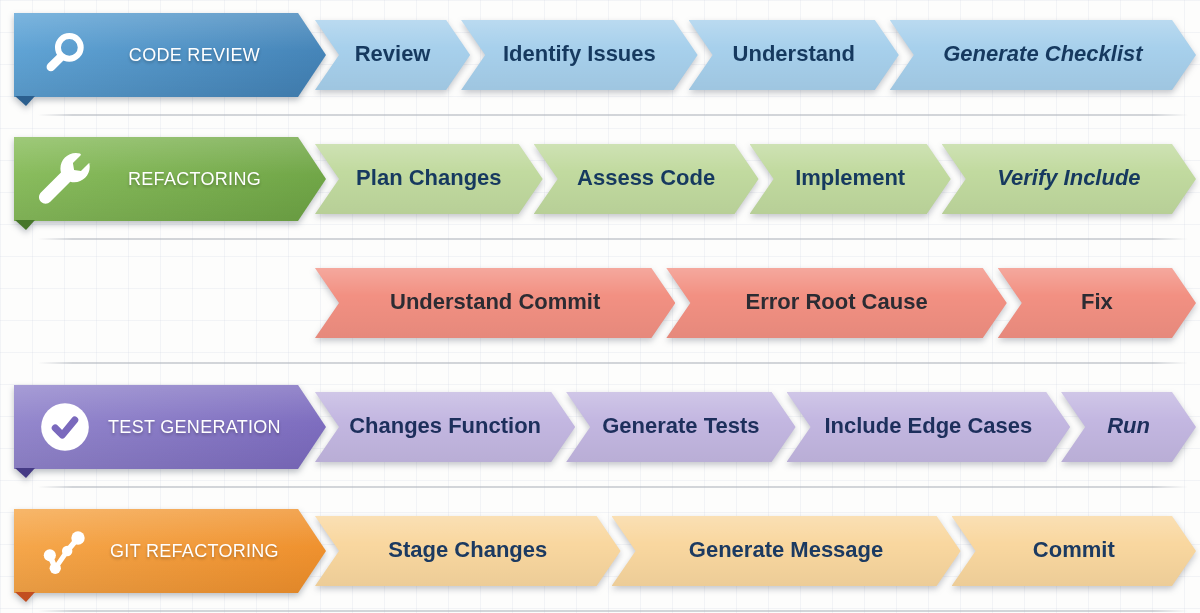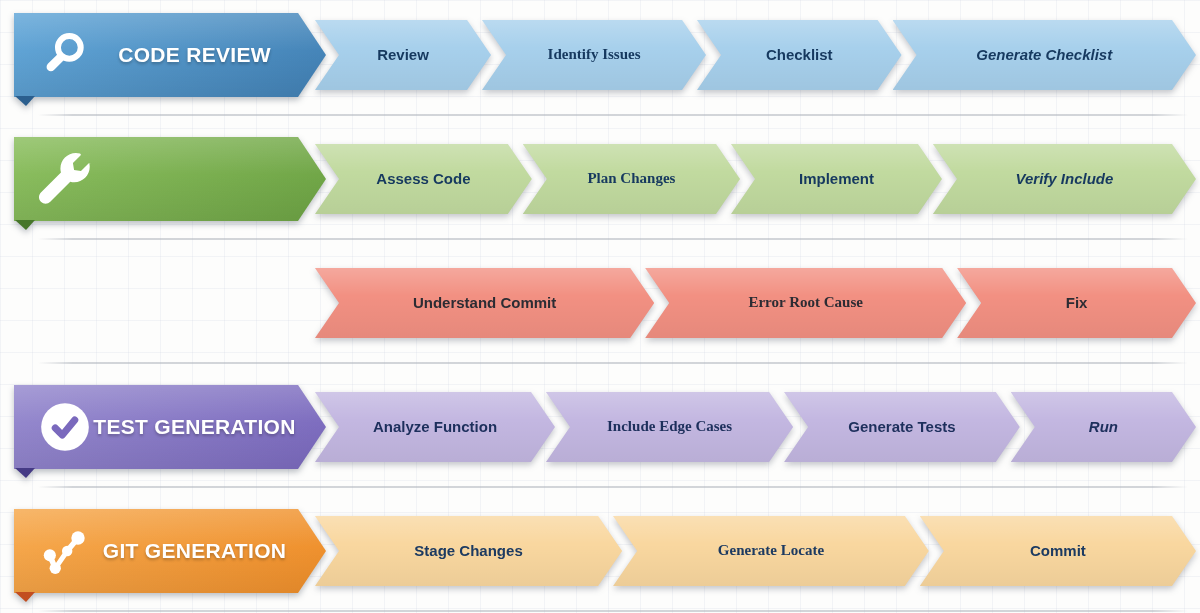--- a/index.html
+++ b/index.html
@@ -36,43 +36,43 @@
     background:linear-gradient(180deg, rgba(255,255,255,.16), rgba(255,255,255,0) 45%, rgba(0,0,0,.06));
     pointer-events:none;
   }
   .fold{
     position:absolute;left:1px;top:83px;width:20px;height:10px;
     clip-path:polygon(0 0, 100% 0, 55% 100%);
     background:var(--fold);
   }
   .header-icon{width:52px;height:52px;margin-left:25px;flex:none;position:relative;z-index:1;}
   .header-title{
-    flex:1;text-align:center;color:#ffffff;font-size:21px;font-weight:bold;
+    flex:1;text-align:center;color:#ffffff;font-size:18px;font-weight:normal;
     letter-spacing:.3px;padding-right:28px;position:relative;z-index:1;
     text-shadow:0 2px 3px rgba(0,0,0,.25);white-space:nowrap;
   }
   
   .steps{
     position:absolute;left:315px;right:4px;top:7px;height:70px;
     display:flex;filter:drop-shadow(0 3px 3px rgba(45,55,75,.28));
   }
   .step{
     position:relative;margin-left:-9px;
     clip-path:polygon(0 0, calc(100% - 24px) 0, 100% 50%, calc(100% - 24px) 100%, 0 100%, 24px 50%);
     background-color:var(--step-bg);
     background-image:linear-gradient(180deg, rgba(255,255,255,.22), rgba(255,255,255,0) 40%, rgba(0,0,0,.05));
     display:flex;align-items:center;justify-content:center;
   }
   .step:first-child{margin-left:0;}
   .step:nth-child(1){flex-grow:.92;}
-  .step:nth-child(2){flex-grow:.97;font-family:Liberation Serif, serif;}
+  .step:nth-child(2){flex-grow:.97;}
   .step:nth-child(3){flex-grow:1.02;}
   .step:nth-child(4){flex-grow:1.24;font-style:italic;}
   .step-label{
-    color:var(--step-text);font-size:15px;font-weight:bold;white-space:nowrap;
+    color:var(--step-text);font-size:22px;font-weight:bold;white-space:nowrap;
     padding-bottom:2px;
   }
 </style>
 </head>
 <body>
 
 <div class="diagram">
 
   <div class="row" style="--header-from: #63a7d8; --header-to: #4180b4; --fold: #2b5f8e; --step-bg: #a7d0ec; --step-text: #16395f;">
     <div class="header-band">
@@ -86,43 +86,44 @@
       <div class="fold"></div>
     </div>
     <div class="steps">
       <div class="step">
           <span class="step-label">Review</span>
         </div>
       <div class="step">
           <span class="step-label">Identify Issues</span>
         </div>
       <div class="step">
-          <span class="step-label">Checklist</span>
+          <span class="step-label">Understand</span>
         </div>
       <div class="step">
           <span class="step-label">Generate Checklist</span>
         </div>
     </div>
   </div>
 
   <div class="row" style="--header-from: #8cbf60; --header-to: #6da344; --fold: #47762a; --step-bg: #c1da9f; --step-text: #16395f;">
     <div class="header-band">
       <div class="header-shape">
         <svg class="header-icon" viewBox="0 0 512 512">
           <path fill="#ffffff" d="M507.73 109.1c-2.24-9.03-13.54-12.09-20.12-5.51l-74.36 74.36-67.88-11.31-11.31-67.88 74.36-74.36c6.62-6.62 3.43-17.9-5.66-20.16C390.47 1.96 377.01 0 363.58 0c-84.35 0-152.7 68.35-152.7 152.7 0 13.47 1.91 26.45 5.2 38.87L19.01 388.64c-25.35 25.35-25.35 66.45 0 91.79 25.35 25.35 66.45 25.35 91.79 0l197.07-197.07c12.42 3.29 25.4 5.2 38.87 5.2 84.35 0 152.7-68.35 152.7-152.7 0-13.43-1.96-26.89-5.71-39.76z"></path>
         </svg>
-      </div>
-      <div class="fold"></div>
-    </div>
-    <div class="steps">
+        <div class="header-title">REFACTORING</div>
+      </div>
+      <div class="fold"></div>
+    </div>
+    <div class="steps">
+      <div class="step">
+          <span class="step-label">Plan Changes</span>
+        </div>
       <div class="step">
           <span class="step-label">Assess Code</span>
-        </div>
-      <div class="step">
-          <span class="step-label">Plan Changes</span>
         </div>
       <div class="step">
           <span class="step-label">Implement</span>
         </div>
       <div class="step">
           <span class="step-label">Verify Include</span>
         </div>
     </div>
   </div>
 
@@ -146,56 +147,56 @@
         <svg class="header-icon" viewBox="0 0 48 48">
           <circle cx="24" cy="24" r="22" fill="#ffffff"></circle>
           <path d="M15 25 L21.5 31.5 L33 17.5" fill="none" stroke-width="6.5" stroke-linecap="round" stroke-linejoin="round" style="stroke:var(--header-to)"></path>
         </svg>
         <div class="header-title">TEST GENERATION</div>
       </div>
       <div class="fold"></div>
     </div>
     <div class="steps">
       <div class="step">
-          <span class="step-label">Analyze Function</span>
+          <span class="step-label">Changes Function</span>
+        </div>
+      <div class="step">
+          <span class="step-label">Generate Tests</span>
         </div>
       <div class="step">
           <span class="step-label">Include Edge Cases</span>
-        </div>
-      <div class="step">
-          <span class="step-label">Generate Tests</span>
         </div>
       <div class="step">
           <span class="step-label">Run</span>
         </div>
     </div>
   </div>
 
   <div class="row" style="--header-from: #f6a94e; --header-to: #ee8e2a; --fold: #c24e20; --step-bg: #f9d79f; --step-text: #1c3a61;">
     <div class="header-band">
       <div class="header-shape">
         <svg class="header-icon" viewBox="0 0 48 48">
           <line x1="36" y1="12" x2="26" y2="24" stroke="#ffffff" stroke-width="5" stroke-linecap="round"></line>
           <line x1="26" y1="24" x2="15" y2="40" stroke="#ffffff" stroke-width="4.5" stroke-linecap="round"></line>
           <line x1="10" y1="28" x2="15" y2="40" stroke="#ffffff" stroke-width="5" stroke-linecap="round"></line>
           <circle cx="36" cy="12" r="6.2" fill="#ffffff"></circle>
           <circle cx="26" cy="24" r="4.8" fill="#ffffff"></circle>
           <circle cx="10" cy="28" r="5.6" fill="#ffffff"></circle>
           <circle cx="15" cy="40" r="5.2" fill="#ffffff"></circle>
         </svg>
-        <div class="header-title">GIT GENERATION</div>
+        <div class="header-title">GIT REFACTORING</div>
       </div>
       <div class="fold"></div>
     </div>
     <div class="steps">
       <div class="step">
           <span class="step-label">Stage Changes</span>
         </div>
       <div class="step">
-          <span class="step-label">Generate Locate</span>
+          <span class="step-label">Generate Message</span>
         </div>
       <div class="step">
           <span class="step-label">Commit</span>
         </div>
     </div>
   </div>
 
 </div>
 
 </body></html>

